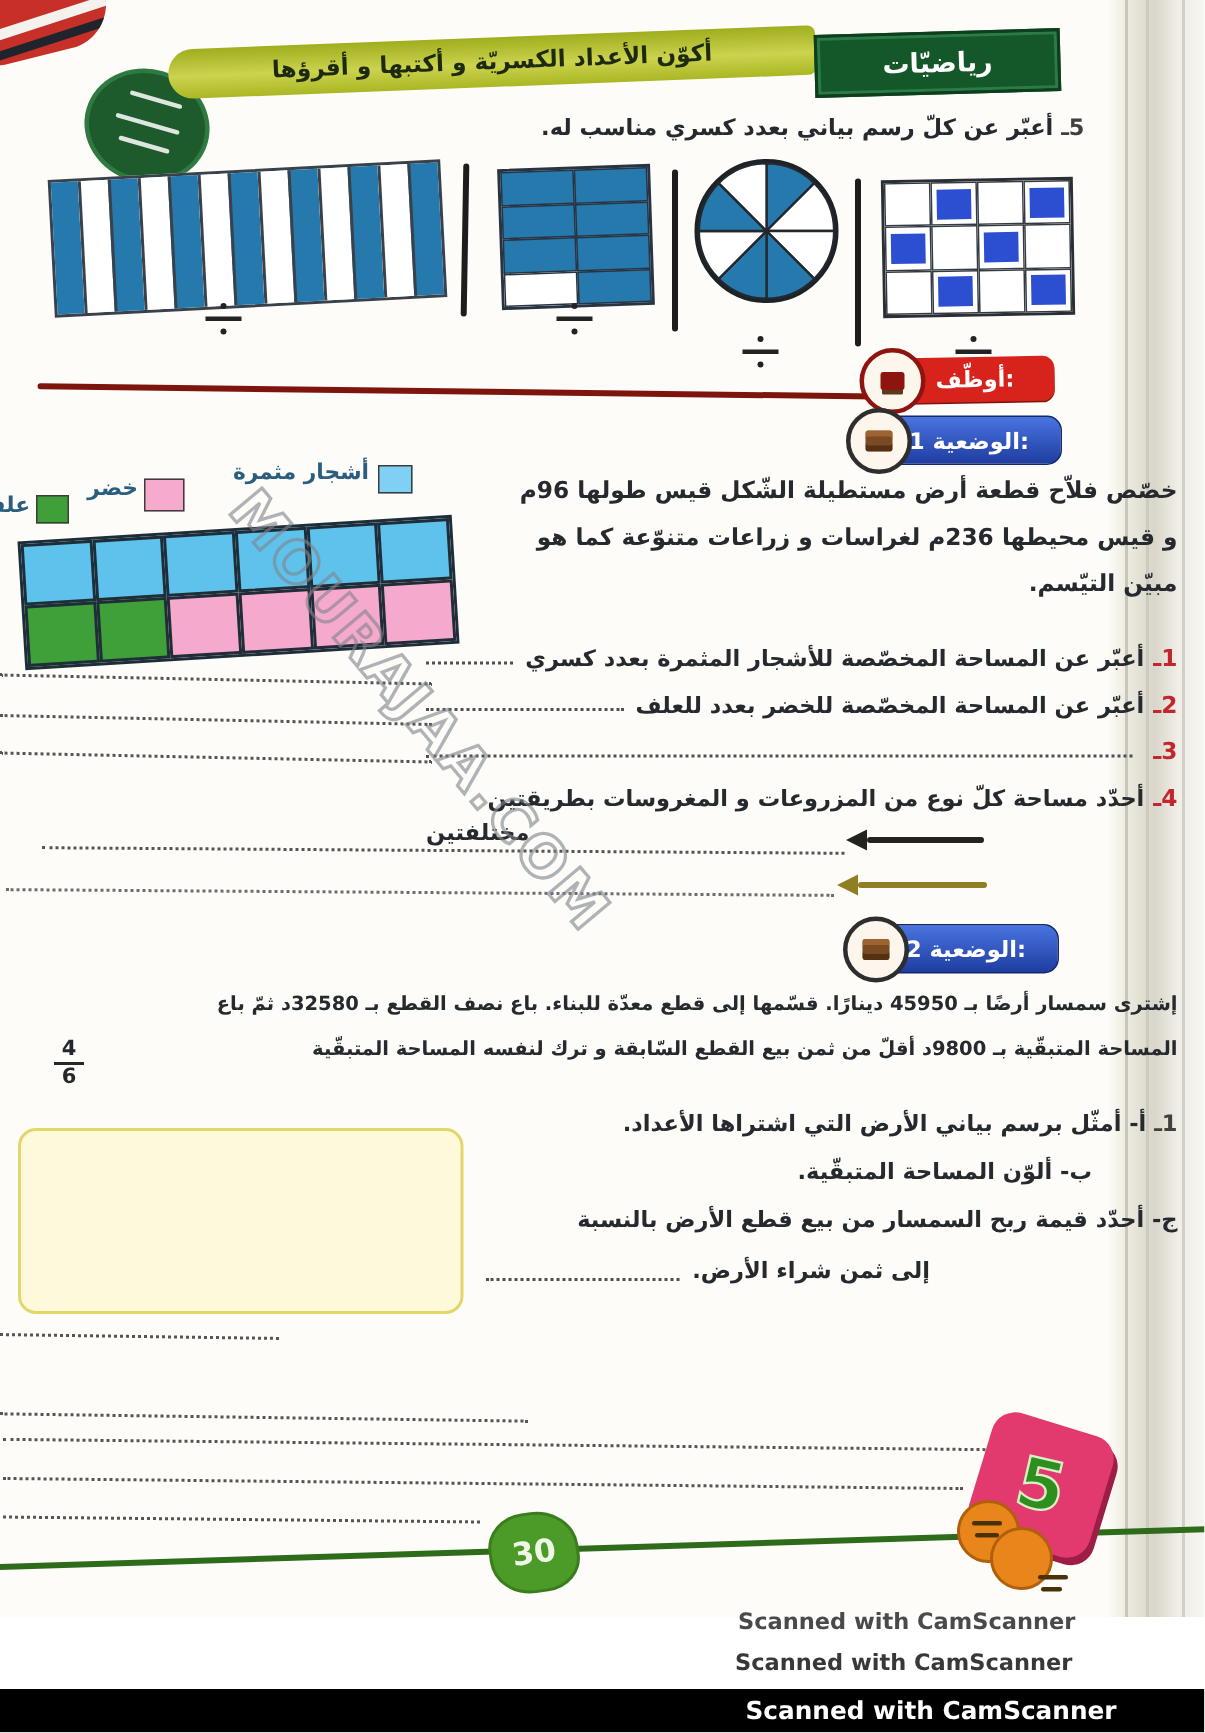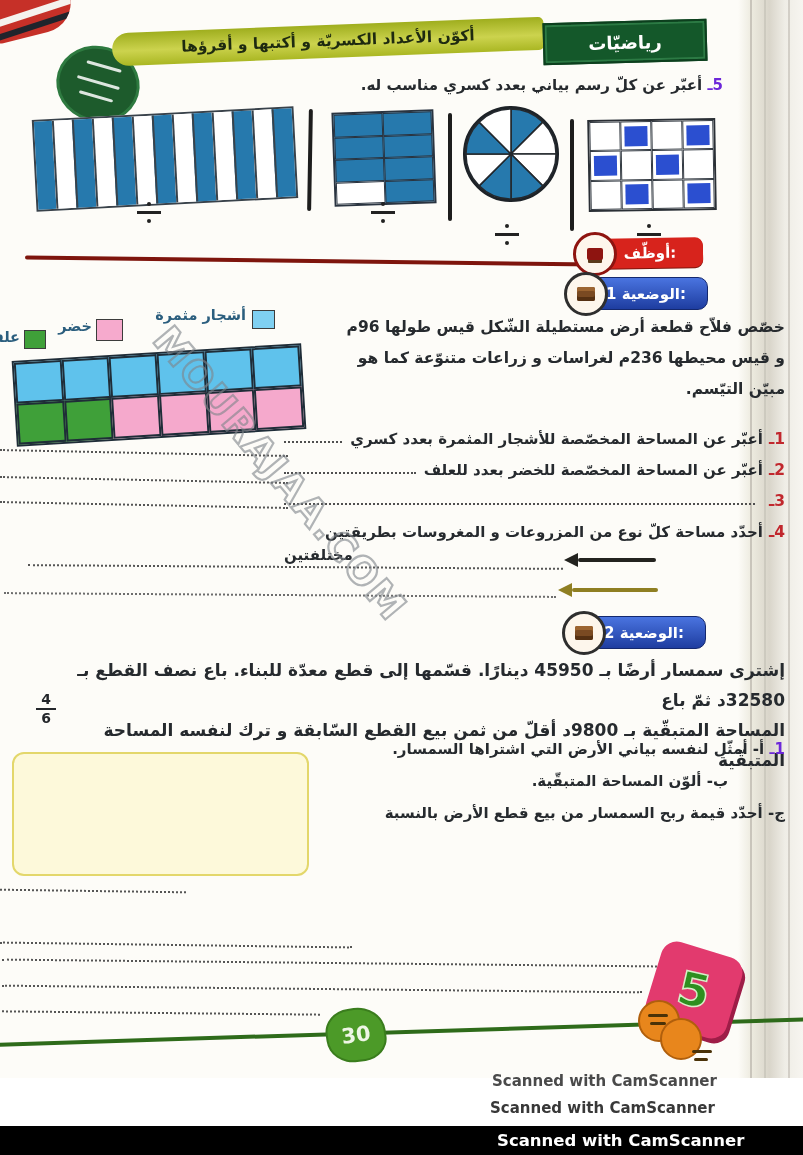--- a/index.html
+++ b/index.html
@@ -1,20 +1,20 @@
 <!DOCTYPE html>
 <html><head>
 <meta charset="utf-8">
 <style>
   html,body{margin:0;padding:0;background:#ffffff;}
   #stage{position:relative;width:803px;height:1155px;overflow:hidden;background:#ffffff;
          font-family:"DejaVu Sans",sans-serif;}
   .abs{position:absolute;}
   .ar{direction:rtl;text-align:right;font-weight:700;color:#262a2e;font-size:15px;line-height:1.55;}
-  .red{color:#6d28d9;}
+  .red{color:#404040;}
   .page{position:absolute;left:0;top:0;width:803px;height:1078px;background:#fdfcf8;}
 
   
   .edgeband{left:738px;top:0;width:65px;height:1078px;
     background:linear-gradient(90deg,rgba(0,0,0,0) 0%, #eceade 22%, #d9d5ca 48%, #efede6 72%, #f7f5f0 100%);}
   .edgeline{top:0;height:1078px;width:2px;background:#b9b5ab;opacity:.7;}
 
   
   .corner{left:-14px;top:-16px;width:86px;height:52px;background:#c63028;transform:rotate(-14deg);
           border-radius:0 0 30px 10px;overflow:hidden;}
@@ -88,21 +88,21 @@
   
   .arrow{height:4px;border-radius:2px;position:absolute;}
   .arrow:before{content:"";position:absolute;left:-14px;top:-5px;border-style:solid;border-width:7px 14px 7px 0;}
   .arrA{background:#23231f;}
   .arrA:before{border-color:transparent #23231f transparent transparent;}
   .arrB{background:#8f7f22;}
   .arrB:before{border-color:transparent #8f7f22 transparent transparent;}
 
   
   .s2para{right:18px;top:655px;width:724px;}
-  .s2para div{line-height:30px;font-size:17px;}
+  .s2para div{line-height:30px;font-size:13px;}
   .frac{left:36px;top:692px;width:20px;text-align:center;font-weight:700;color:#24272b;font-size:14px;line-height:15px;}
   .frac .fbar{height:2px;background:#24272b;margin:1px 0;}
   .ybox{left:12px;top:752px;width:293px;height:120px;background:#fdf9da;border:2px solid #e3d76b;border-radius:12px;}
 
   
   .greenline{left:-6px;top:1030px;width:818px;height:3.5px;background:#2e6b1a;transform:rotate(-1.8deg);}
   .pageblob{left:326px;top:1008px;width:56px;height:50px;background:#4c9a28;border:2px solid #3a7d1d;
             border-radius:42% 48% 40% 46%;display:flex;align-items:center;justify-content:center;transform:rotate(-8deg);}
   .pageblob span{color:#eef6e6;font-size:21px;font-weight:700;}
   .diamond{left:652px;top:948px;width:84px;height:84px;background:#e23a6e;border-radius:16px;transform:rotate(17deg);
@@ -345,24 +345,28 @@
   <div class="frac abs">
     <div>4</div>
     <div class="fbar"></div>
     <div>6</div>
   </div>
 
   <div class="ybox abs"></div>
 
   <div class="abs ar" style="right:18px;top:738px;width:490px">
     <span class="red">1ـ</span>
-    <span>أ- أمثّل لنفسه بياني الأرض التي اشتراها السمسار.</span>
+    <span>أ- أمثّل برسم بياني الأرض التي اشتراها الأعداد.</span>
   </div>
   <div class="abs ar" style="right:75px;top:770px;width:260px">ب- ألوّن المساحة المتبقّية.</div>
   <div class="abs ar" style="right:18px;top:802px;width:480px">ج- أحدّد قيمة ربح السمسار من بيع قطع الأرض بالنسبة</div>
+  <div class="abs" style="right:183px;top:836px;width:300px;display:flex;direction:rtl;align-items:flex-end">
+    <span class="ar">إلى ثمن شراء الأرض.</span>
+    <span class="dotfill"></span>
+  </div>
 
   <div class="ldot abs" style="left:0;top:890px;width:186px;transform:rotate(.8deg)"></div>
   <div class="ldot abs" style="left:0;top:944px;width:352px;transform:rotate(.8deg)"></div>
 
   <div class="ldot abs" style="left:2px;top:962px;width:655px;transform:rotate(.6deg)"></div>
   <div class="ldot abs" style="left:2px;top:988px;width:640px;transform:rotate(.6deg)"></div>
   <div class="ldot abs" style="left:2px;top:1012px;width:318px;transform:rotate(.6deg)"></div>
 
   <div class="greenline abs"></div>
   <div class="pageblob abs">

